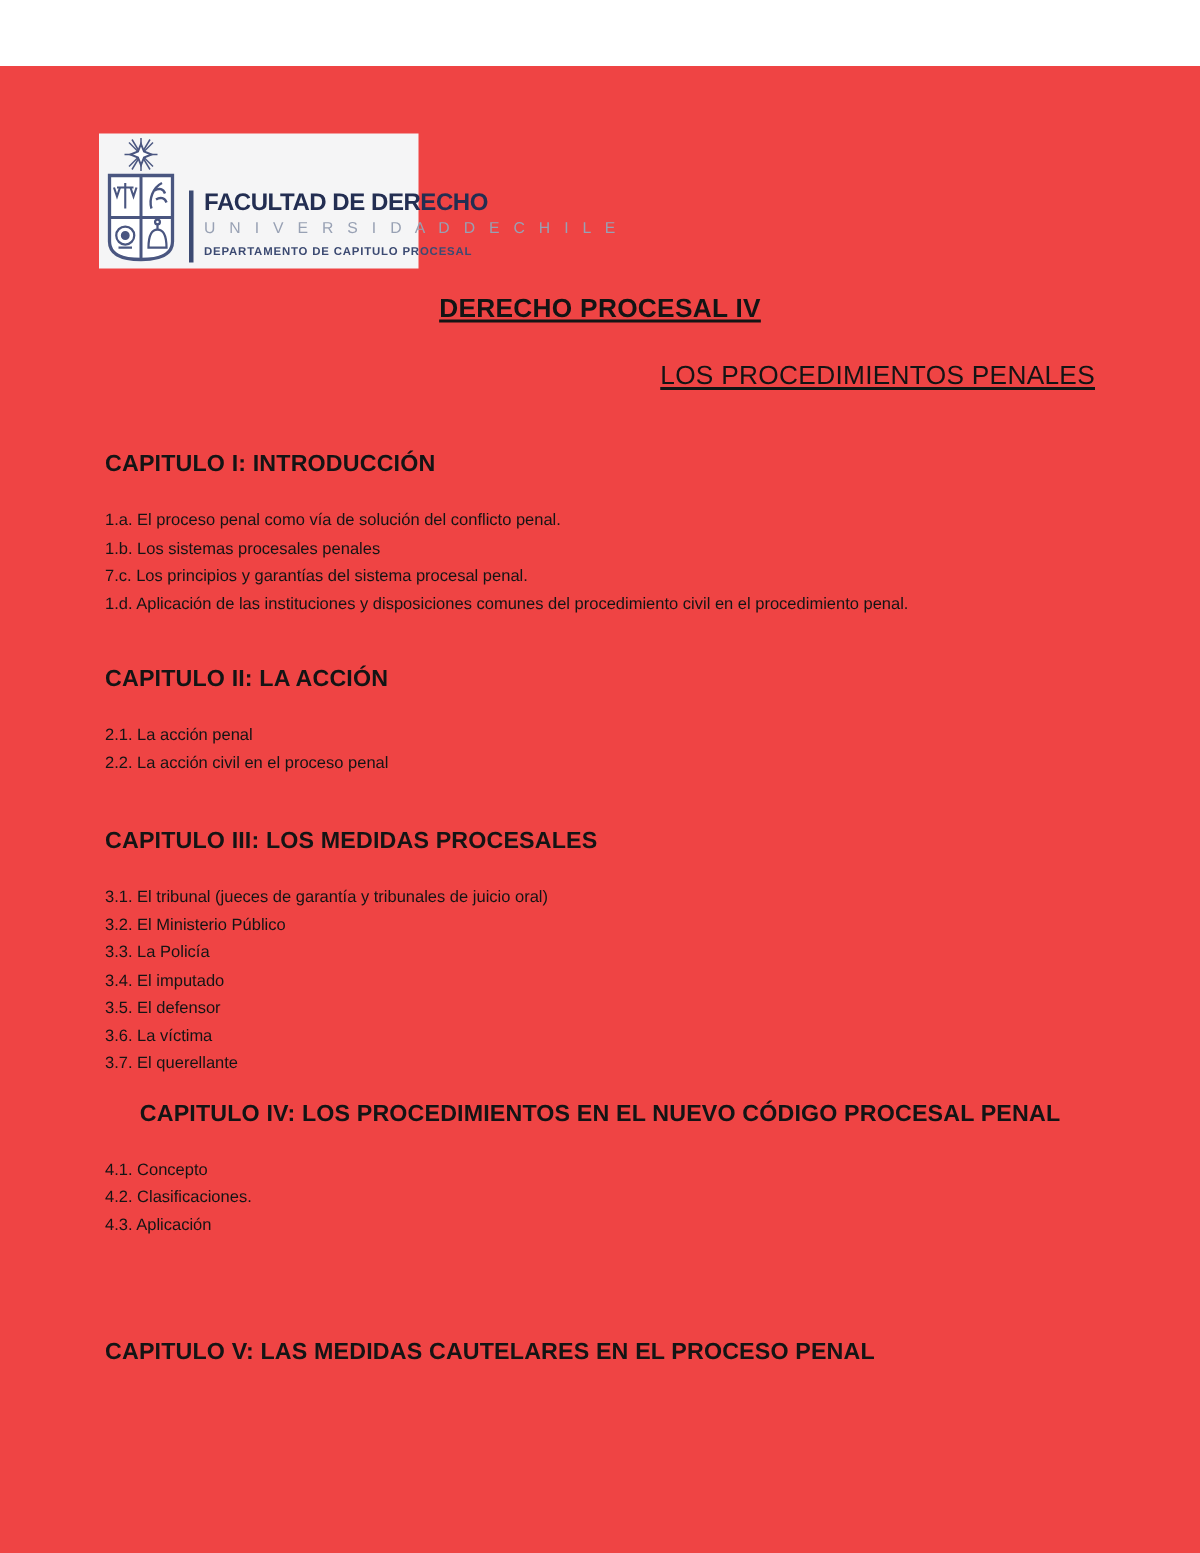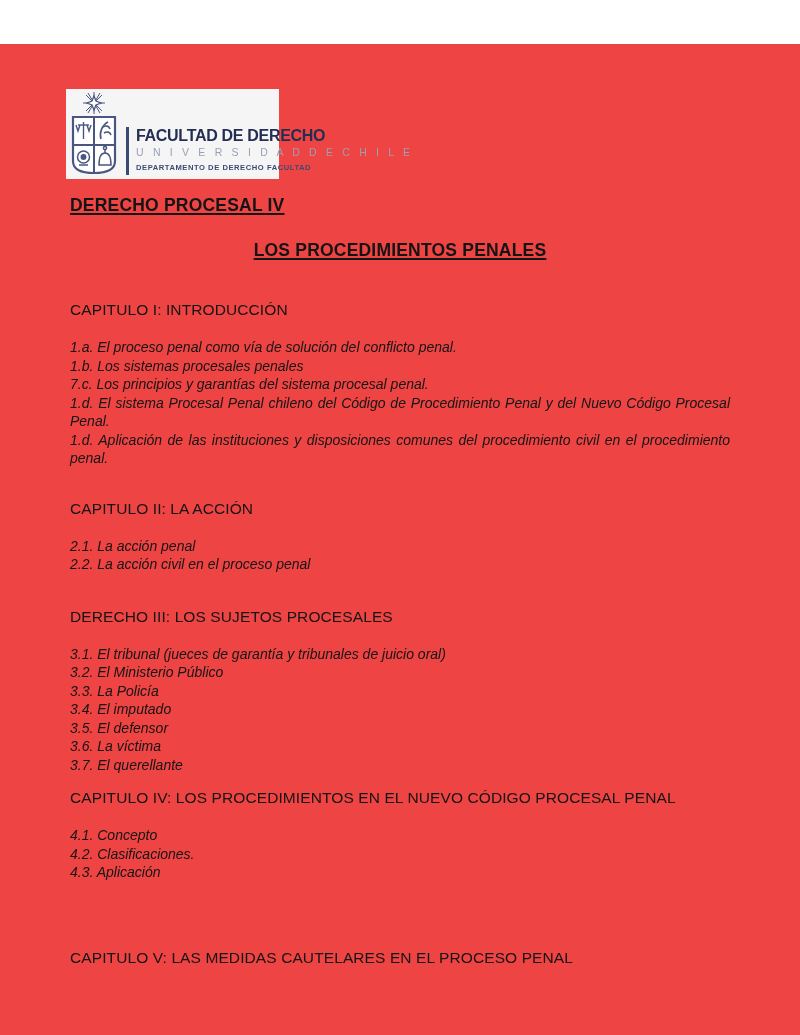--- a/index.html
+++ b/index.html
@@ -62,62 +62,61 @@
     letter-spacing: 0.55px;
     color: #3c4a72;
     white-space: nowrap;
     line-height: 11px;
     margin-top: 2px;
   }
 
   
   .doc-title {
     margin-top: 16px;
-    text-align: left;
+    text-align: center;
     font-size: 17.5px;
     font-weight: bold;
     text-decoration: underline;
     text-decoration-thickness: 2px;
     text-underline-offset: 2px;
     letter-spacing: 0.2px;
     line-height: 20px;
   }
   .doc-subtitle {
     margin-top: 25px;
-    text-align: center;
+    text-align: right;
     font-size: 17.5px;
-    font-weight: bold;
+    font-weight: normal;
     text-decoration: underline;
     text-decoration-thickness: 2px;
     text-underline-offset: 2px;
     letter-spacing: 0.2px;
     line-height: 20px;
   }
 
   
   .chapter-heading {
     font-size: 15.5px;
-    font-weight: normal;
+    font-weight: bold;
     line-height: 19px;
     letter-spacing: 0.1px;
     white-space: nowrap;
   }
   .items { margin-top: 19px; }
   .item {
     margin: 0;
-    font-size: 14px;
+    font-size: 11px;
     line-height: 18.5px;
-    font-style: italic;
   }
   .item.justify { text-align: justify; }
 
   .mt-cap1 { margin-top: 40px; }
   .mt-cap2 { margin-top: 31px; }
   .mt-cap3 { margin-top: 33px; }
-  .mt-cap4 { margin-top: 14px; }
+  .mt-cap4 { margin-top: 14px; text-align: center; }
   .mt-cap5 { margin-top: 66px; }
 </style>
 </head>
 <body>
 
 <div class="page">
 
   <div class="logo">
     <svg class="crest" viewBox="0 0 52 84" fill="none" xmlns="http://www.w3.org/2000/svg">
 
@@ -156,43 +155,42 @@
 
       <g stroke="#4a5680" stroke-width="1.5" fill="none">
         <path d="M31 74 Q31 62 37 62 Q43 62 43 74 Z"></path>
         <line x1="37" y1="58" x2="37" y2="62"></line>
         <circle cx="37" cy="57" r="1.6"></circle>
       </g>
     </svg>
     <div class="logo-text">
       <div class="logo-faculty">FACULTAD DE DERECHO</div>
       <div class="logo-university">U N I V E R S I D A D   D E   C H I L E</div>
-      <div class="logo-department">DEPARTAMENTO DE DERECHO FACULTAD</div>
+      <div class="logo-department">DEPARTAMENTO DE CAPITULO PROCESAL</div>
     </div>
   </div>
 
   <div class="doc-title">DERECHO PROCESAL IV</div>
   <div class="doc-subtitle">LOS PROCEDIMIENTOS PENALES</div>
 
   <div class="chapter-heading mt-cap1">CAPITULO I: INTRODUCCIÓN</div>
   <div class="items">
     <p class="item">1.a. El proceso penal como vía de solución del conflicto penal.</p>
     <p class="item">1.b. Los sistemas procesales penales</p>
     <p class="item">7.c. Los principios y garantías del sistema procesal penal.</p>
-    <p class="item justify">1.d. El sistema Procesal Penal chileno del Código de Procedimiento Penal y del Nuevo Código Procesal Penal.</p>
     <p class="item justify">1.d. Aplicación de las instituciones y disposiciones comunes del procedimiento civil en el procedimiento penal.</p>
   </div>
 
   <div class="chapter-heading mt-cap2">CAPITULO II: LA ACCIÓN</div>
   <div class="items">
     <p class="item">2.1. La acción penal</p>
     <p class="item">2.2. La acción civil en el proceso penal</p>
   </div>
 
-  <div class="chapter-heading mt-cap3">DERECHO III: LOS SUJETOS PROCESALES</div>
+  <div class="chapter-heading mt-cap3">CAPITULO III: LOS MEDIDAS PROCESALES</div>
   <div class="items">
     <p class="item">3.1. El tribunal (jueces de garantía y tribunales de juicio oral)</p>
     <p class="item">3.2. El Ministerio Público</p>
     <p class="item">3.3. La Policía</p>
     <p class="item">3.4. El imputado</p>
     <p class="item">3.5. El defensor</p>
     <p class="item">3.6. La víctima</p>
     <p class="item">3.7. El querellante</p>
   </div>
 

